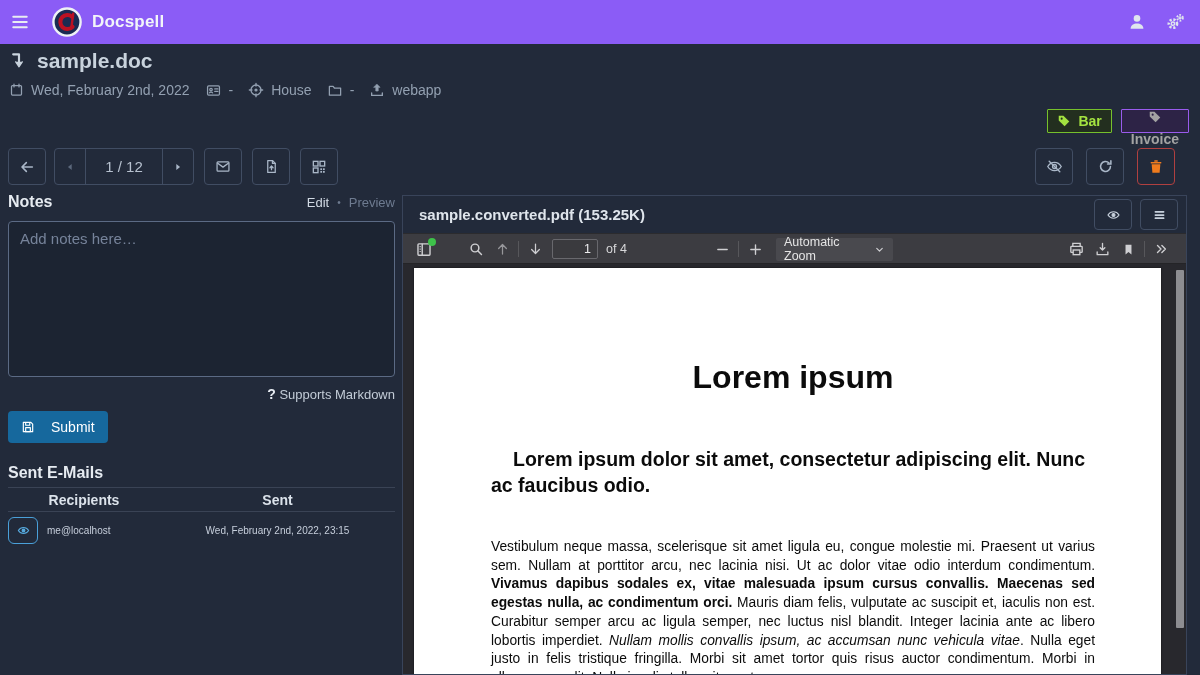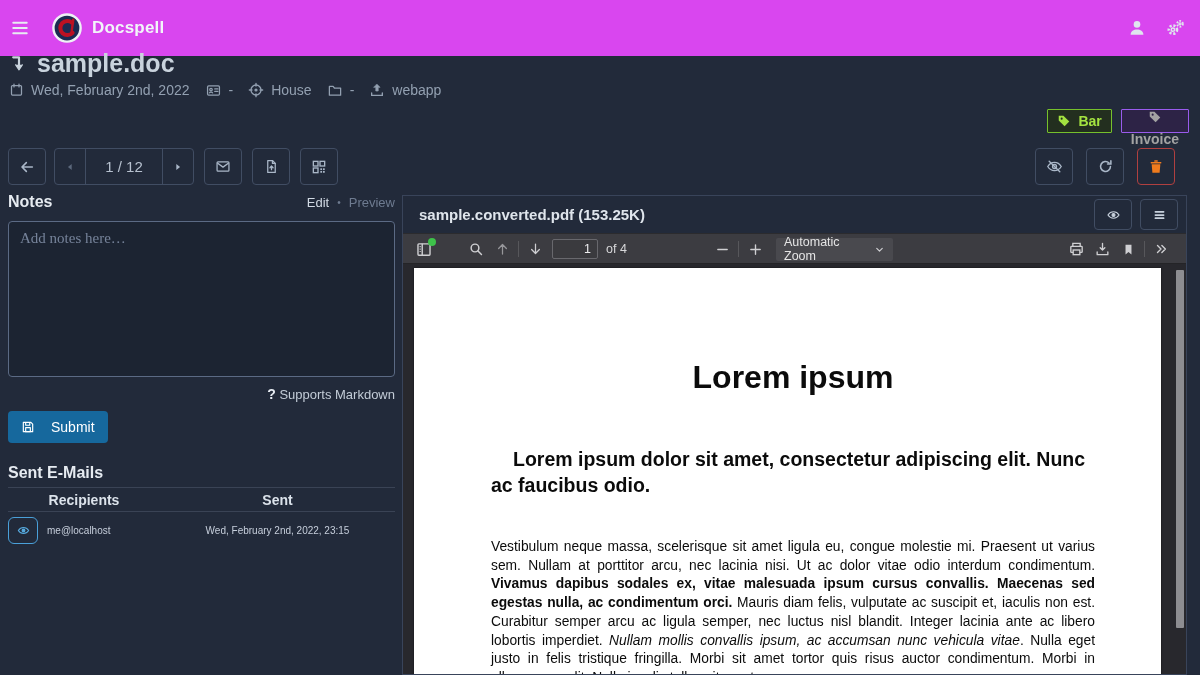--- a/index.html
+++ b/index.html
@@ -1,35 +1,35 @@
 <!DOCTYPE html>
 <html><head>
 <meta charset="utf-8">
 <style>
   * { box-sizing: border-box; margin: 0; padding: 0; }
   html,body { width:1200px; height:675px; overflow:hidden; }
   body { font-family:"Liberation Sans","DejaVu Sans",sans-serif; background:#222a3a; color:#d3dbe4; }
   .screen { position:relative; width:1200px; height:675px; background:#222a3a; }
 
   
-  .topbar { position:absolute; top:0; left:0; width:1200px; height:56px; background:#d946ef;
+  .topbar { position:absolute; top:0; left:0; width:1200px; height:44px; background:#8b5cf6;
             display:flex; align-items:center; }
   .hamburger-btn { width:40px; height:40px; display:flex; align-items:center; justify-content:center;
                    color:#e8ecf2; cursor:pointer; }
   .logo-wrap { display:flex; align-items:center; gap:10px; margin-left:12px; }
   .app-name { font-weight:bold; font-size:17px; color:#f2f5f9; letter-spacing:.2px; }
   .topbar-spacer { flex:1; }
   .topbar-icon-btn { width:38px; height:40px; display:flex; align-items:center; justify-content:center;
                      color:#dfe5ee; cursor:pointer; }
   .topbar-icon-btn.gear { margin-right:6px; }
 
   
   .doc-title-row { position:absolute; top:49px; left:9px; display:flex; align-items:center; gap:8px;
                    color:#c9d3dd; }
-  .doc-title { font-size:25px; font-weight:bold; }
+  .doc-title { font-size:21px; font-weight:bold; }
   .doc-meta-row { position:absolute; top:82px; left:9px; display:flex; align-items:center; gap:15px;
                   color:#93a0b1; font-size:14px; }
   .meta-item { display:flex; align-items:center; gap:7px; }
 
   
   .tags-row { position:absolute; top:109px; right:11px; display:flex; gap:9px; }
   .tag { display:flex; align-items:center; gap:7px; height:24px; padding:0 9px;
          border-radius:1px; font-size:14px; font-weight:bold; cursor:pointer; }
   .tag-green { border:1.5px solid #76c12c; color:#a3e340; background:#232f1f; }
   .tag-purple { border:1.5px solid #9a5bed; color:#a3a3a3; background:#2d2346;flex-direction:column; }
@@ -51,21 +51,21 @@
   
   .left-col { position:absolute; top:193px; left:8px; width:387px; }
   .notes-head { display:flex; align-items:baseline; }
   .notes-title { font-size:16px; font-weight:bold; color:#e6ebf1; }
   .notes-tabs { margin-left:auto; font-size:13px; display:flex; gap:8px; align-items:center; }
   .tab-edit { color:#d2dae4; cursor:pointer; }
   .tab-dot { color:#6e7b90; font-size:10px; }
   .tab-preview { color:#6e7b90; cursor:pointer; }
   .notes-input { margin-top:10px; width:387px; height:156px; background:#1c2432; border:1px solid #5b6a84;
                  border-radius:4px; resize:none; padding:8px 11px; font-size:15px; color:#c6cedb;
-                 font-family:Liberation Serif, serif; }
+                 font-family:Liberation Sans, sans-serif; }
   .notes-input::placeholder { color:#76839a; }
   .markdown-hint { margin-top:5px; text-align:right; font-size:13px; color:#c3ccd7; }
   .markdown-hint .qmark { font-weight:bold; font-size:14px; color:#e8edf3; cursor:pointer; }
   .submit-btn { margin-top:9px; height:32px; padding:0 13px; background:#16689d; color:#fff; border:none;
                 border-radius:4px; font-size:14px; display:flex; align-items:center; gap:16px; cursor:pointer;
                 font-family:inherit; }
   .emails-title { margin-top:21px; font-size:16px; font-weight:bold; color:#e6ebf1; }
   .emails-table { margin-top:5px; width:387px; border-top:1px solid #3a4355; }
   .emails-header { display:grid; grid-template-columns:152px 1fr; height:24px; align-items:center;
                    border-bottom:1px solid #3a4355; font-weight:bold; font-size:14px; color:#dbe2ea; }

